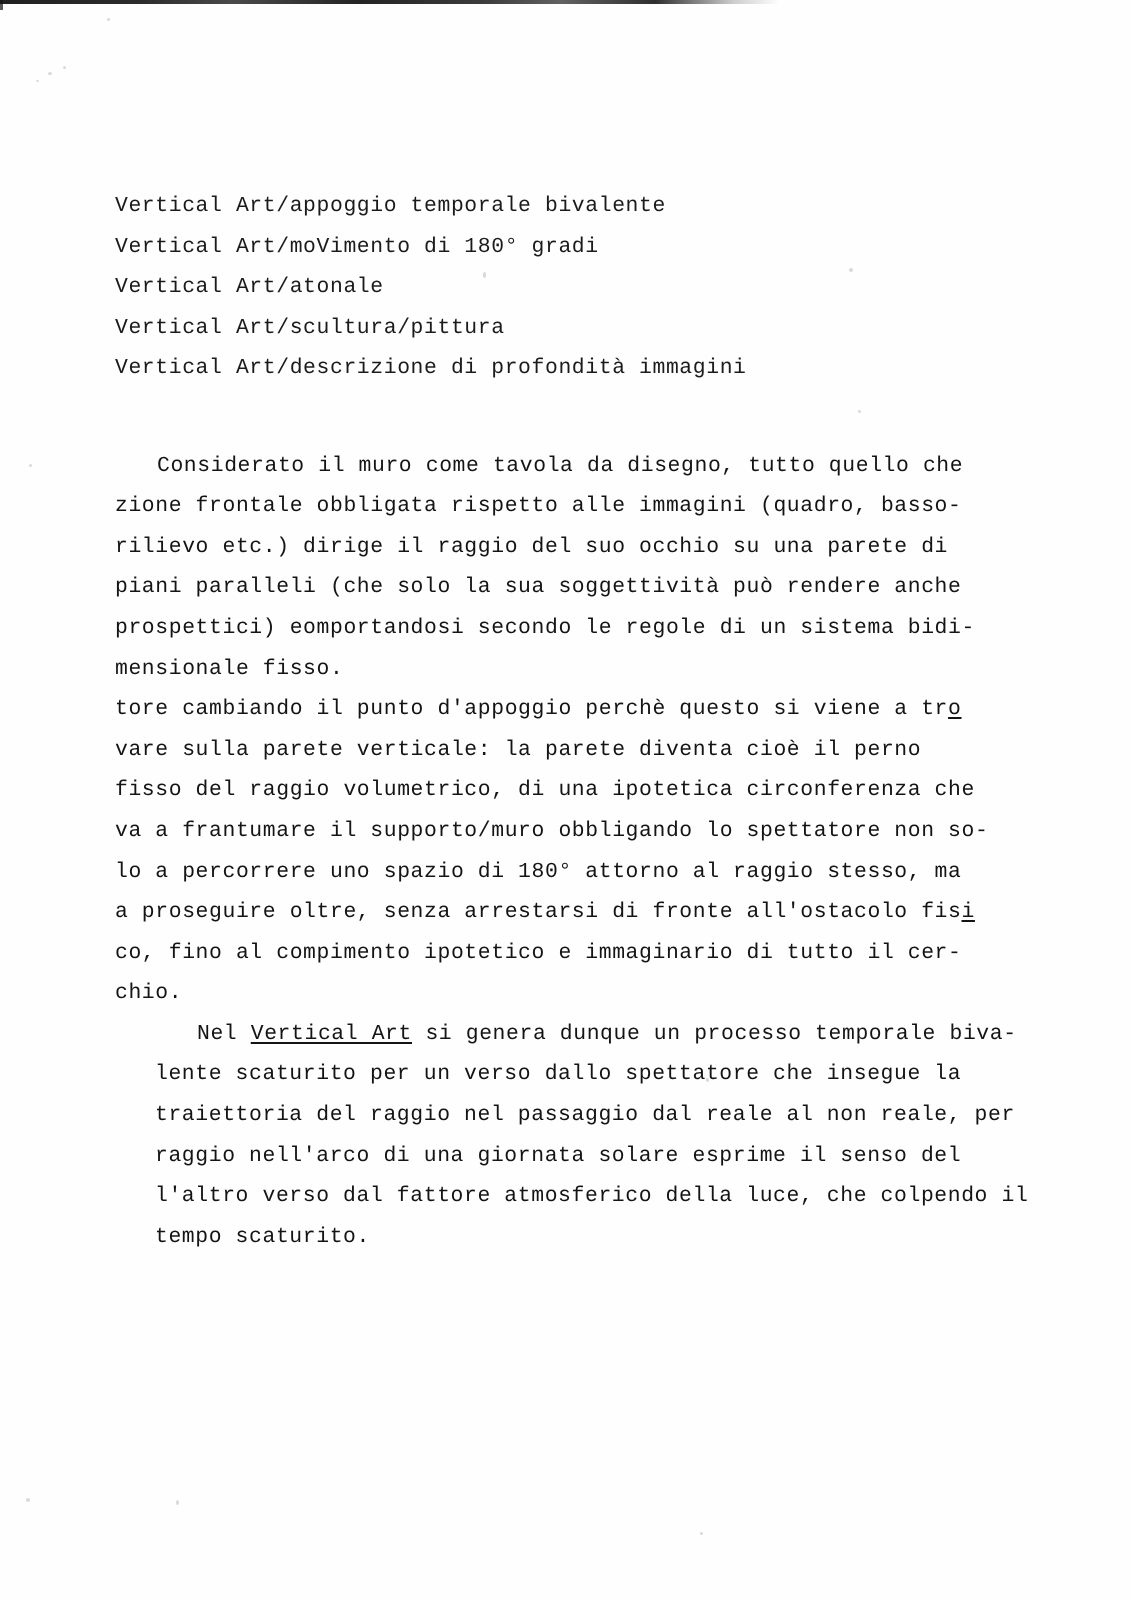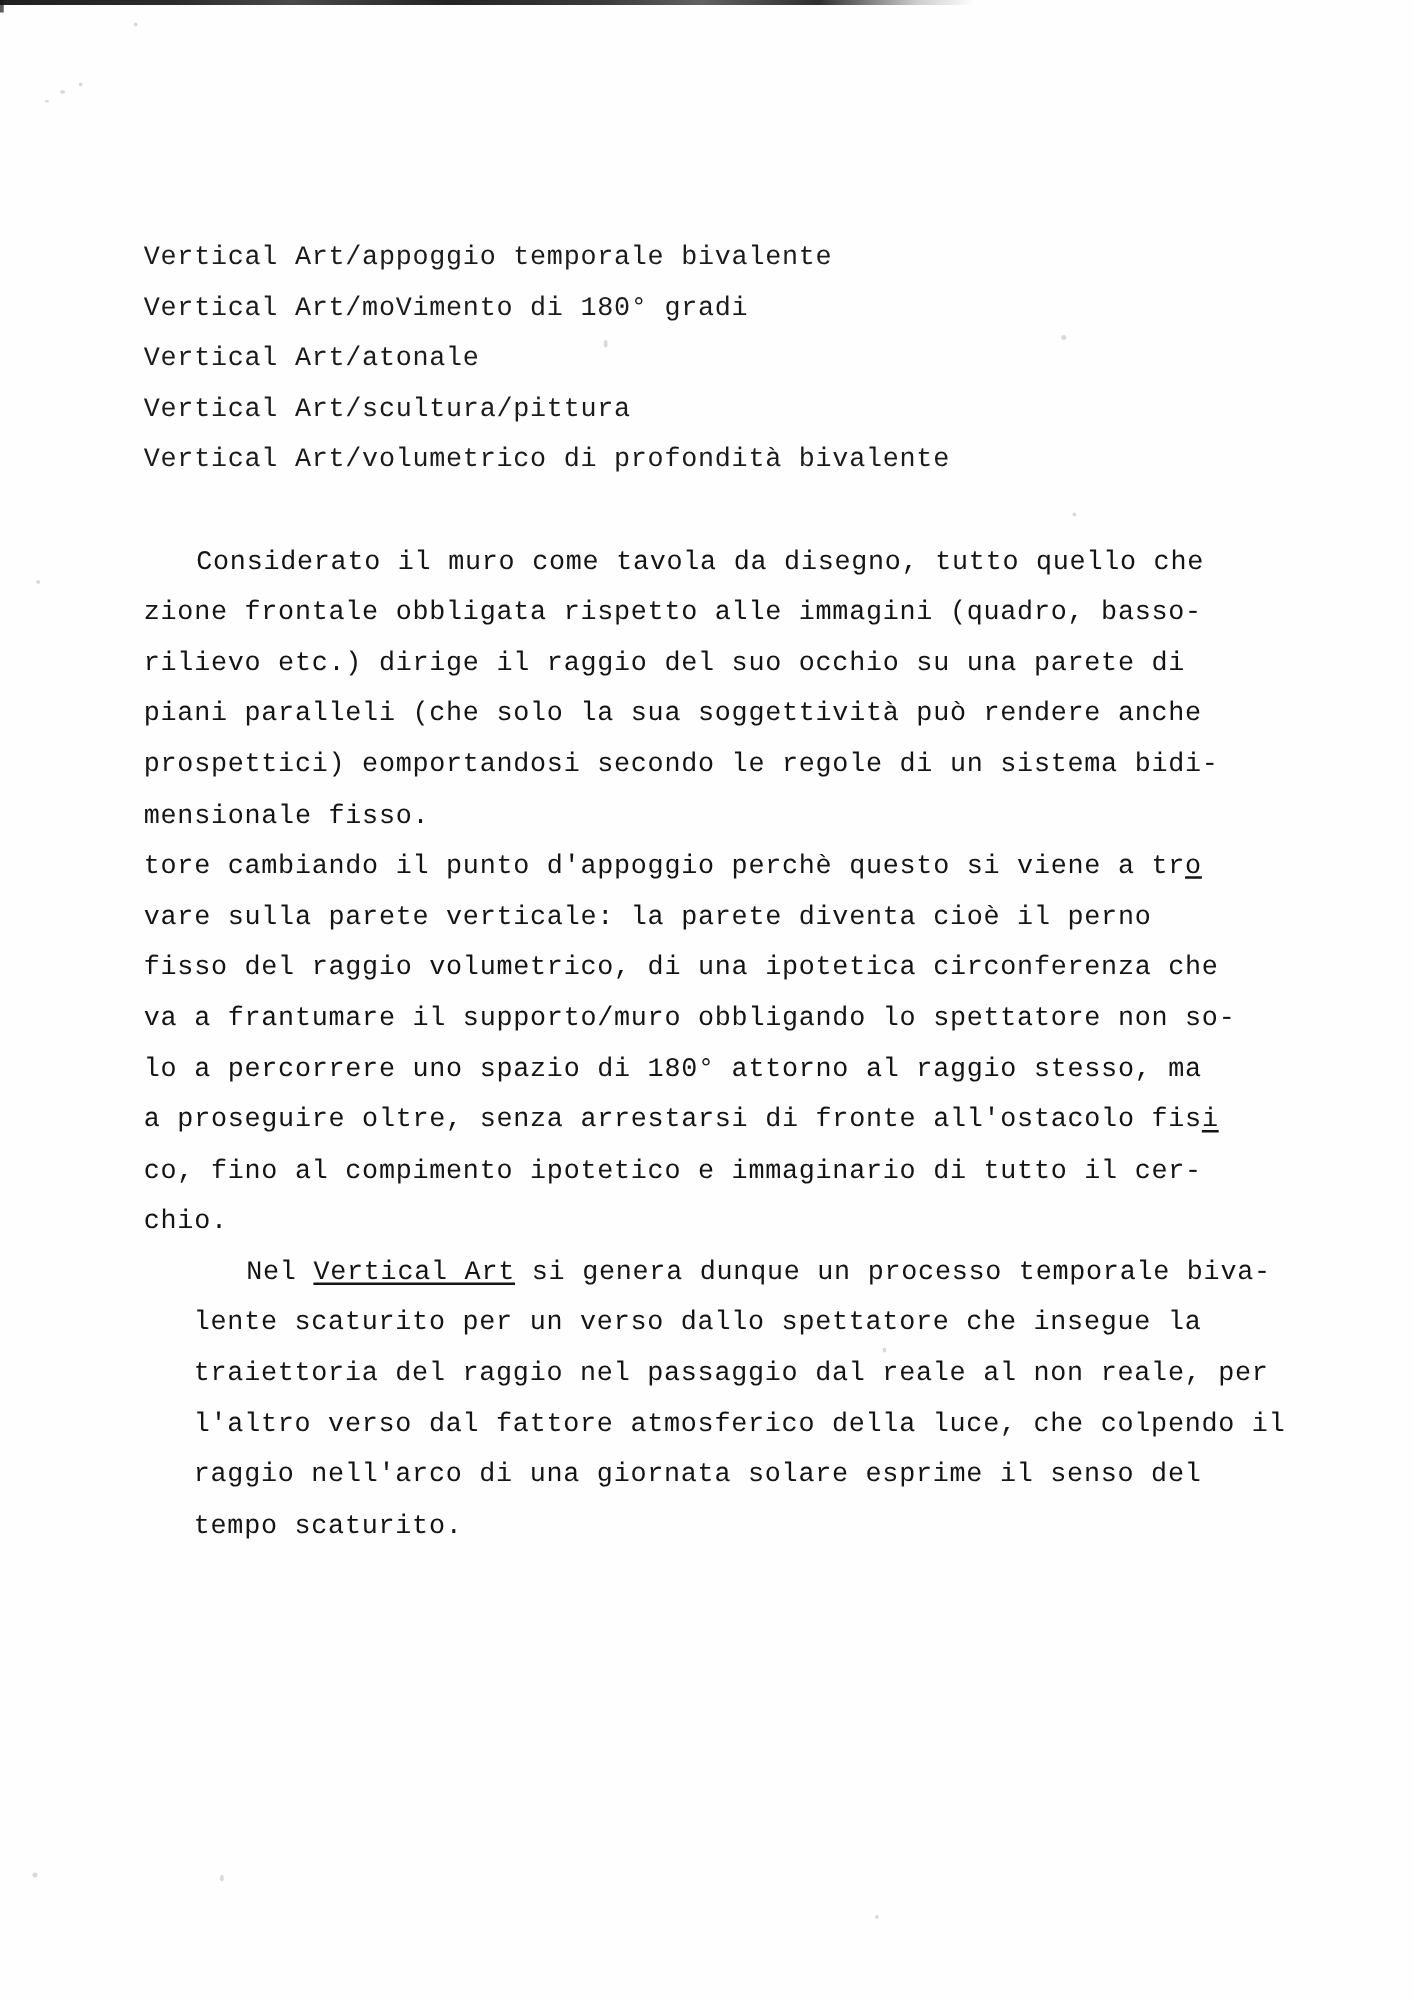--- a/index.html
+++ b/index.html
@@ -77,21 +77,21 @@
   }
 
   
   .ul {
     text-decoration: underline;
     text-decoration-thickness: 2px;
     text-underline-offset: 3px;
   }
 
   
-  .p1 { color: #121212; }
+  .p1 { color: #121212; margin-top: 16px; }
   .p2 { color: #141414; }
   .p3 { color: #161616; margin-left: 40px; }
 </style>
 </head>
 <body>
 
 <div class="page">
 
   <div class="scan-edge-top"></div>
   <div class="scan-edge-left"></div>
@@ -109,21 +109,21 @@
   <div class="speck" style="left:176px; top:1500px;width:3px; height:5px;"></div>
   <div class="speck" style="left:700px; top:1532px;width:3px; height:3px;"></div>
 
   <div class="textblock">
 
     <div>
       <div class="line heading-line">Vertical Art/appoggio temporale bivalente</div>
       <div class="line heading-line">Vertical Art/moVimento di 180° gradi</div>
       <div class="line heading-line">Vertical Art/atonale</div>
       <div class="line heading-line">Vertical Art/scultura/pittura</div>
-      <div class="line heading-line">Vertical Art/volumetrico di profondità bivalente</div>
+      <div class="line heading-line">Vertical Art/descrizione di profondità immagini</div>
     </div>
 
     <div class="gap"></div>
 
     <div class="para p1">
       <div class="line indent"><span>Considerato il muro come tavola da disegno, tutto quello che</span><span class="ul"></span><span></span></div>
       <div class="line"><span>zione frontale obbligata rispetto alle immagini (quadro, basso-</span><span class="ul"></span><span></span></div>
       <div class="line"><span>rilievo etc.) dirige il raggio del suo occhio su una parete di</span><span class="ul"></span><span></span></div>
       <div class="line"><span>piani paralleli (che solo la sua soggettività può rendere anche</span><span class="ul"></span><span></span></div>
       <div class="line"><span>prospettici) eomportandosi secondo le regole di un sistema bidi-</span><span class="ul"></span><span></span></div>
@@ -138,19 +138,19 @@
       <div class="line"><span>lo a percorrere uno spazio di 180° attorno al raggio stesso, ma</span><span class="ul"></span><span></span></div>
       <div class="line"><span>a proseguire oltre, senza arrestarsi di fronte all'ostacolo fis</span><span class="ul">i</span><span></span></div>
       <div class="line"><span>co, fino al compimento ipotetico e immaginario di tutto il cer-</span><span class="ul"></span><span></span></div>
       <div class="line"><span>chio.</span><span class="ul"></span><span></span></div>
     </div>
 
     <div class="para p3">
       <div class="line indent"><span>Nel </span><span class="ul">Vertical Art</span><span> si genera dunque un processo temporale biva-</span></div>
       <div class="line"><span>lente scaturito per un verso dallo spettatore che insegue la</span><span class="ul"></span><span></span></div>
       <div class="line"><span>traiettoria del raggio nel passaggio dal reale al non reale, per</span><span class="ul"></span><span></span></div>
+      <div class="line"><span>raggio nell'arco di una giornata solare esprime il senso del</span><span class="ul"></span><span></span></div>
       <div class="line"><span>l'altro verso dal fattore atmosferico della luce, che colpendo il</span><span class="ul"></span><span></span></div>
-      <div class="line"><span>raggio nell'arco di una giornata solare esprime il senso del</span><span class="ul"></span><span></span></div>
       <div class="line"><span>tempo scaturito.</span><span class="ul"></span><span></span></div>
     </div>
 
   </div>
 </div>
 
 </body></html>

